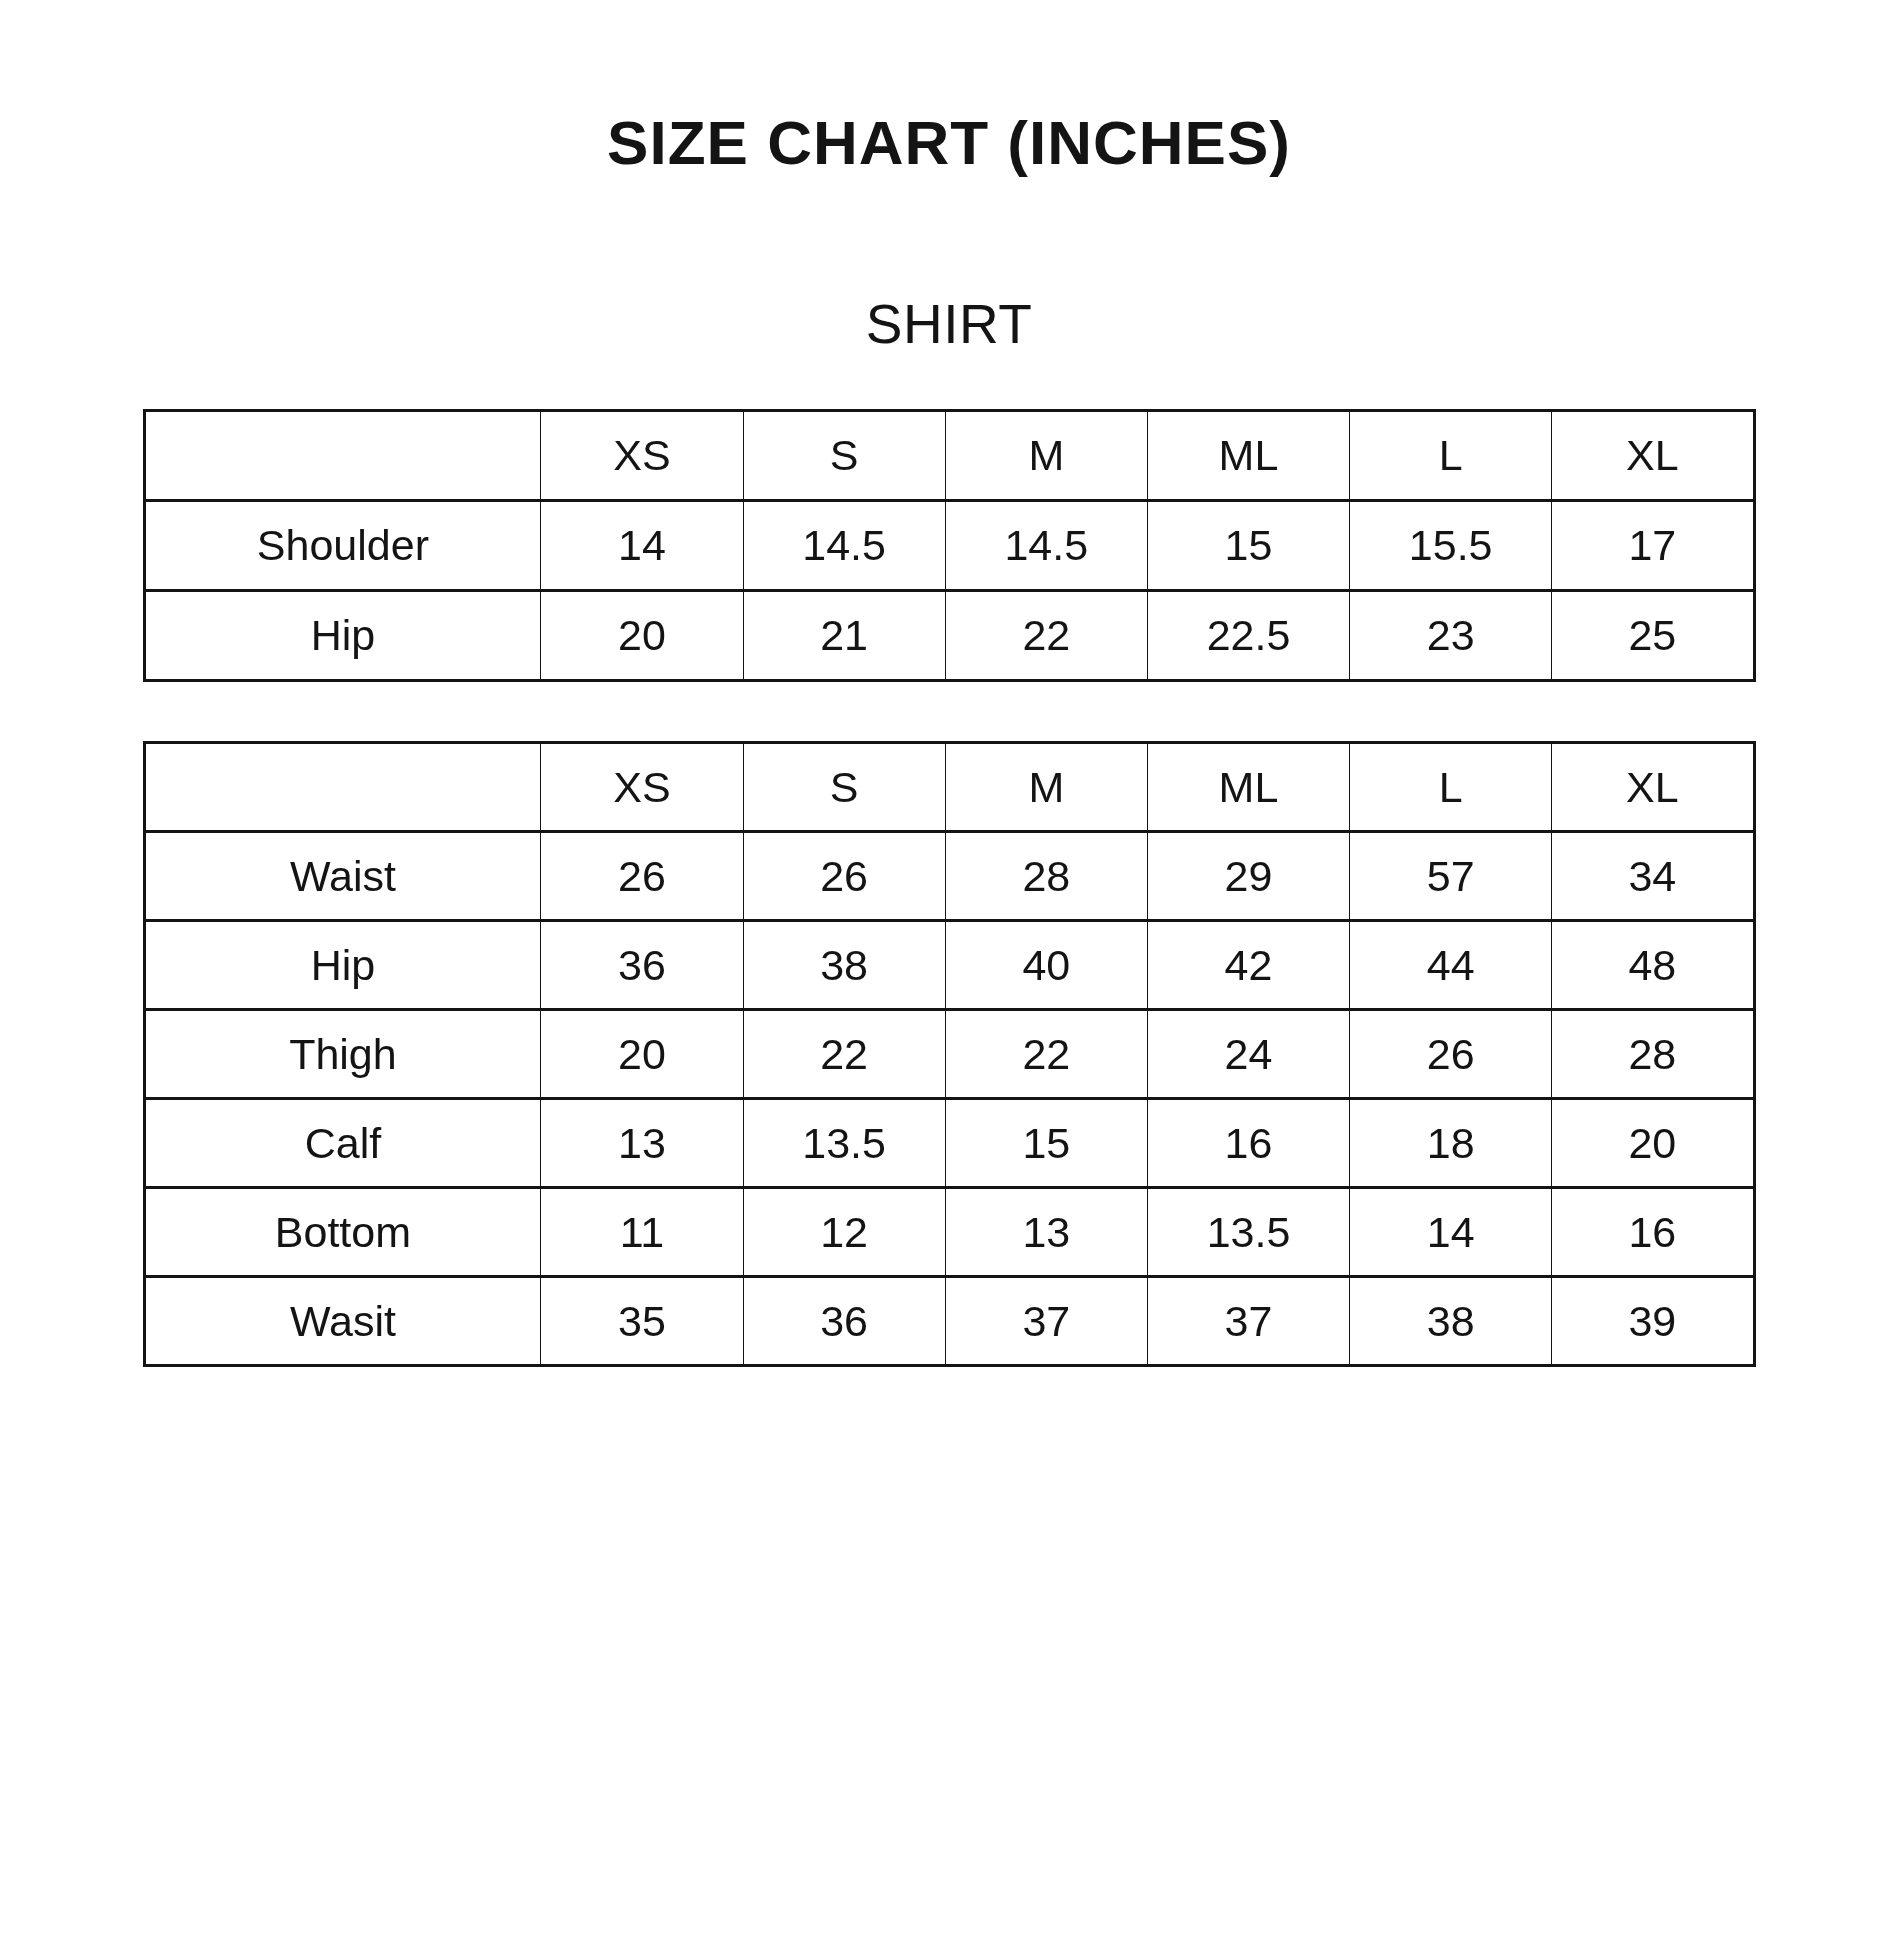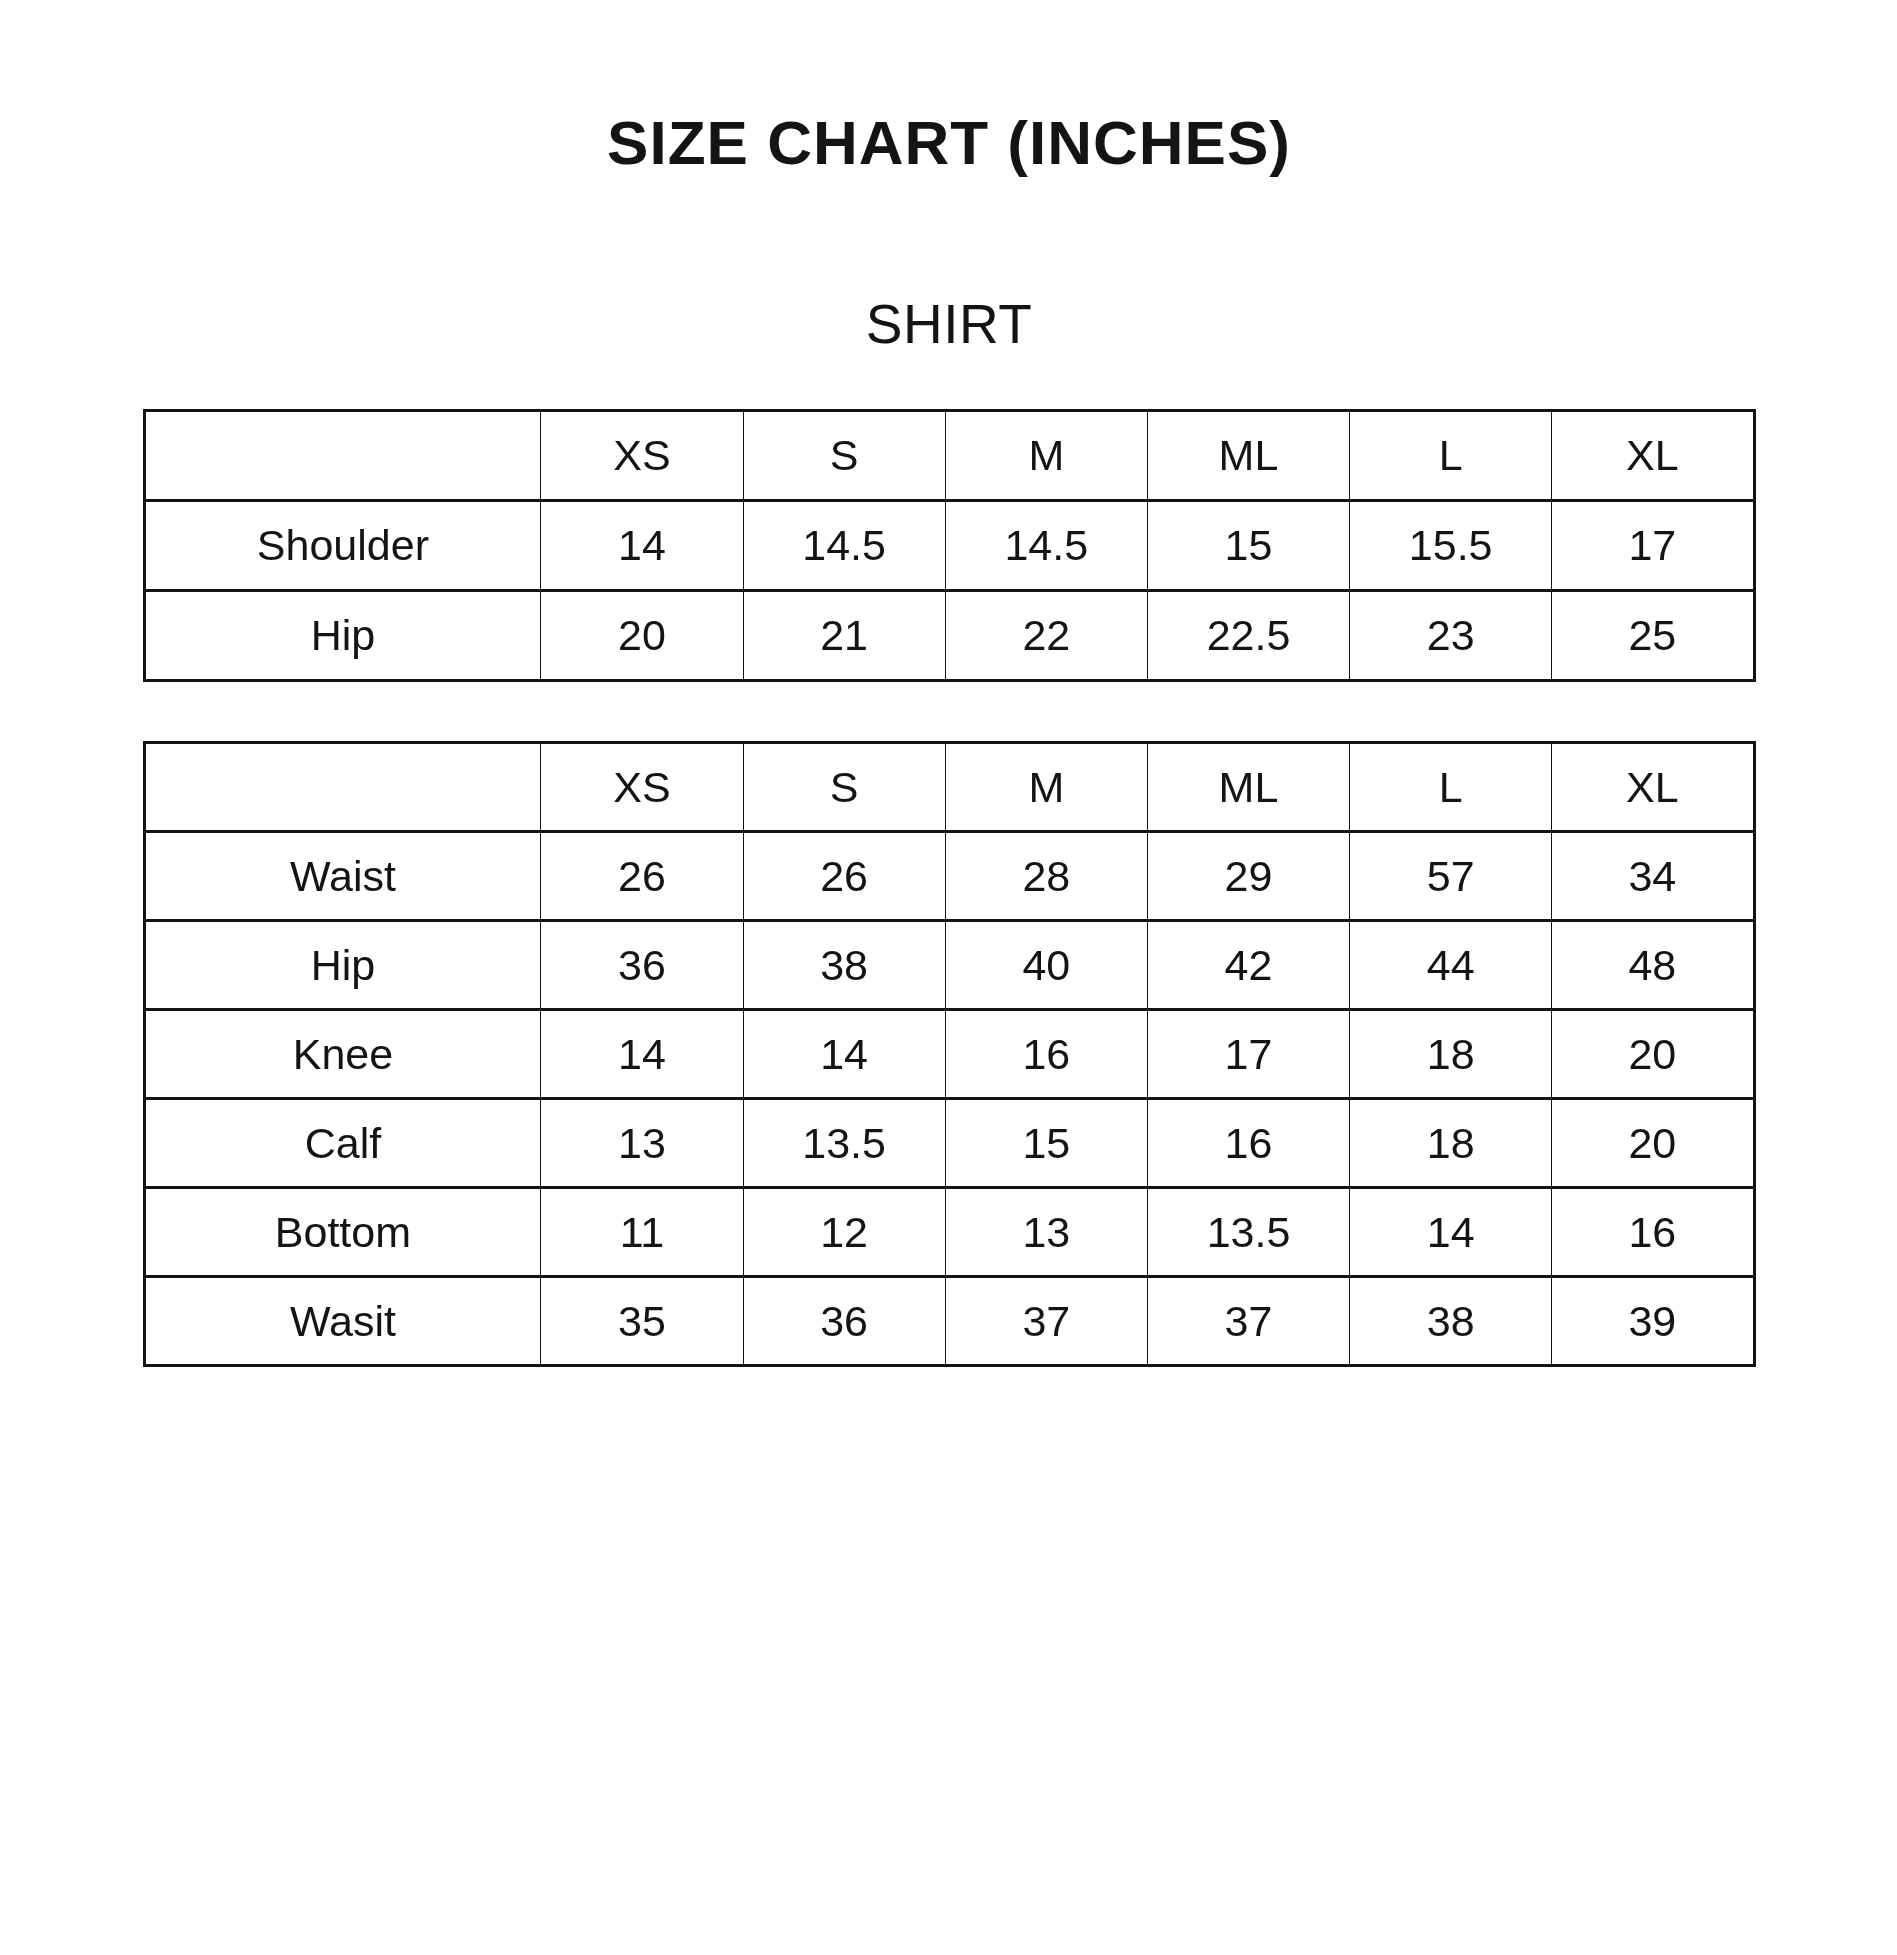--- a/index.html
+++ b/index.html
@@ -150,27 +150,27 @@
       <tr>
         <td>Hip</td>
         <td>36</td>
         <td>38</td>
         <td>40</td>
         <td>42</td>
         <td>44</td>
         <td>48</td>
       </tr>
       <tr>
-        <td>Knee</td>
-        <td>14</td>
-        <td>14</td>
-        <td>16</td>
-        <td>17</td>
-        <td>18</td>
+        <td>Thigh</td>
         <td>20</td>
+        <td>22</td>
+        <td>22</td>
+        <td>24</td>
+        <td>26</td>
+        <td>28</td>
       </tr>
       <tr>
         <td>Calf</td>
         <td>13</td>
         <td>13.5</td>
         <td>15</td>
         <td>16</td>
         <td>18</td>
         <td>20</td>
       </tr>

